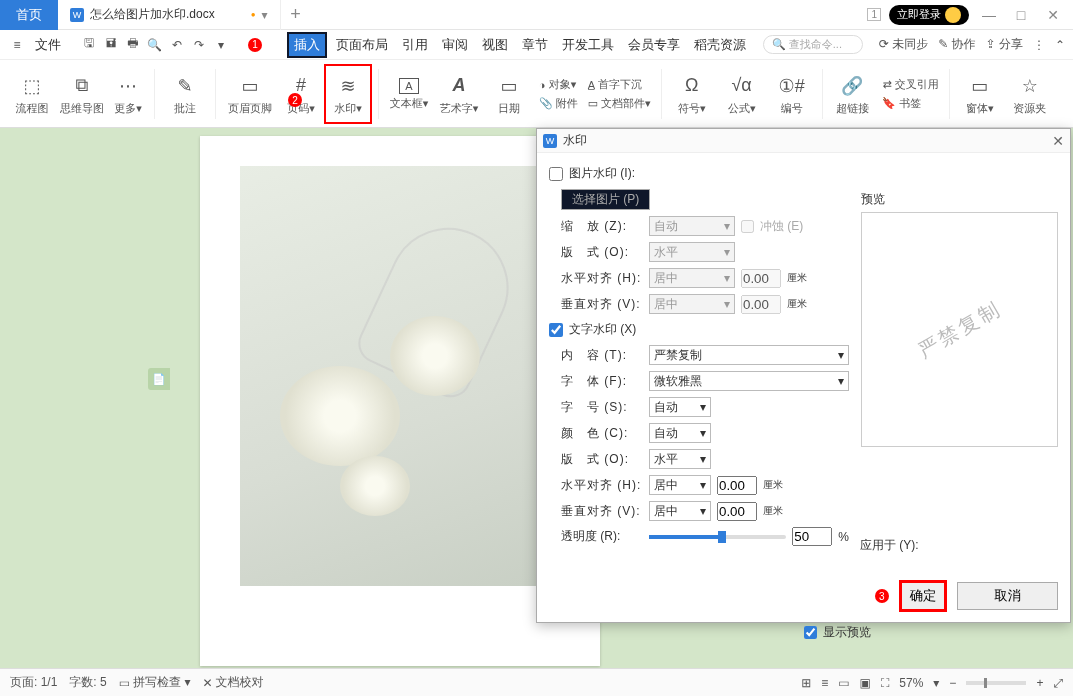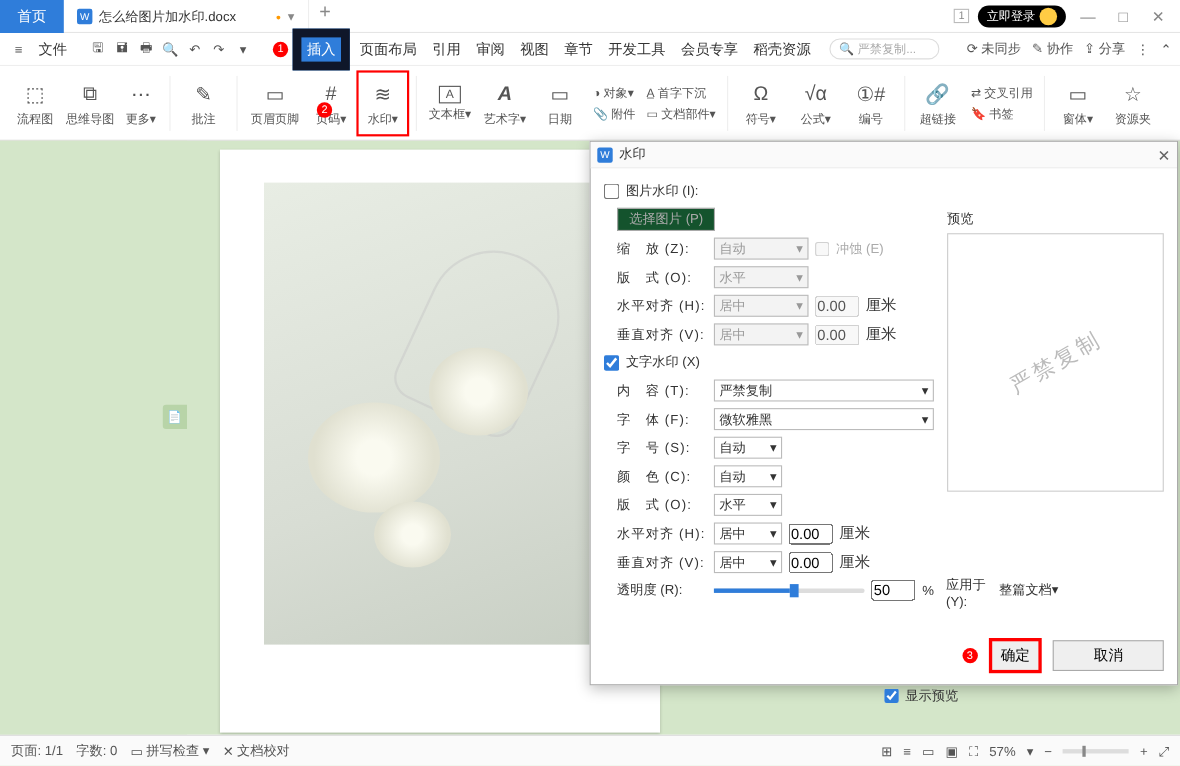--- a/index.html
+++ b/index.html
@@ -1,34 +1,34 @@
 <!DOCTYPE html>
 <html><head>
 <meta charset="utf-8">
 <style>
 * { box-sizing: border-box; margin: 0; padding: 0; font-family: "Microsoft YaHei", sans-serif; }
 body { width: 1073px; height: 696px; background: #fff; font-size: 12px; color: #333; overflow: hidden; position: relative; }
 
 
-.titlebar { height: 30px; background: #fff; display: flex; border-bottom: 1px solid #e5e5e5; }
+.titlebar { height: 30px; background: #fff; display: flex; align-items: center; border-bottom: 1px solid #e5e5e5; }
 .tab-home { background: #2f7dda; color: #fff; padding: 0 16px; height: 30px; display: flex; align-items: center; font-size: 13px; }
 .tab-doc { display: flex; align-items: center; gap: 6px; padding: 0 12px; height: 30px; border-right: 1px solid #eee; }
 .tab-icon { width: 14px; height: 14px; background: #2f7dda; border-radius: 2px; display:inline-flex; align-items:center; justify-content:center; color:#fff; font-size:9px; }
 .tab-plus { width: 30px; text-align: center; color: #888; font-size: 18px; }
 .titlebar-right { margin-left: auto; display: flex; align-items: center; gap: 8px; padding-right: 8px; }
 .login-btn { background: #000000; color: #fff; padding: 2px 8px; border-radius: 10px; display:flex; align-items:center; gap:4px; font-size:11px;}
 .login-avatar { width:16px; height:16px; border-radius:50%; background:#fc4; display:inline-block;}
 .win-btn { width: 24px; text-align: center; color: #888; font-size: 14px; }
 .badge-sq { border:1px solid #bbb; padding: 0 3px; font-size:10px; color:#888;}
 
 
 .menubar { height: 30px; display: flex; align-items: center; padding: 0 8px; gap: 4px; border-bottom: 1px solid #eee; }
 .menubar .ico { width: 18px; height: 18px; display: inline-flex; align-items:center; justify-content:center; color:#555;}
 .menubar .menu-item { padding: 2px 5px; color: #333; font-size: 13px; }
-.menubar .menu-item.selected { background: #2f7dda; color: #fff; border:8px solid #0f172a;}
+.menubar .menu-item.selected { background: #2f7dda; color: #fff; border:2px solid #0f172a;margin-left:21px;}
 .menubar .search-box { margin-left: 8px; border:1px solid #ddd; border-radius: 10px; padding: 1px 8px; color:#aaa; font-size:11px; width:100px;}
 .menubar .right-group { margin-left: auto; display:flex; gap:10px; align-items:center; color:#555;}
 .num-badge { width:14px; height:14px; border-radius:50%; background:red; color:#fff; font-size:10px; display:inline-flex; align-items:center; justify-content:center;}
 
 
 .ribbon { height: 68px; display: flex; align-items: flex-start; padding: 4px 8px; border-bottom: 1px solid #ddd; gap: 2px;}
 .rb-item { display: flex; flex-direction: column; align-items: center; justify-content: center; width: 48px; height: 60px; color: #555; cursor:pointer;}
 .rb-item .ri { width: 26px; height: 26px; display:flex; align-items:center; justify-content:center; font-size:18px; color:#555;}
 .rb-item .rl { font-size: 11px; margin-top: 2px; white-space:nowrap;}
 .rb-item.wm { border: 2px solid red; width:48px;}
@@ -55,24 +55,24 @@
 .dlg-body { padding: 8px 12px; display:flex; gap: 12px;}
 .dlg-left { flex: 1; }
 .dlg-right { width: 200px; padding-top: 30px;}
 .section-title { font-size: 12px; padding: 4px 0; font-weight:500;}
 .field-row { display:flex; align-items:center; gap: 6px; padding: 3px 0 3px 12px; font-size:12px;}
 .field-row .lbl { width: 82px; text-align:left; letter-spacing:1px;}
 .field-row select, .field-row .sel, .field-row input[type=text] { border:1px solid #bbb; height:20px; padding: 0 4px; font-size:12px; background:#fff;}
 .field-row .sel { display:inline-flex; align-items:center; justify-content:space-between;}
 .field-row .sel.disabled, .field-row select:disabled { background:#f3f3f3; color:#999;}
 .spin { width: 40px; }
-.unit { font-size:14px;}
+.unit { font-size:10px;}
 .chk-row { display:flex; align-items:center; gap:6px; padding: 4px 0;}
 .chk-row input { width:14px; height:14px;}
-.btn { border:1px solid #aaa; background:#14532d; padding: 1px 10px; font-size:12px; cursor:pointer;}
+.btn { border:1px solid #aaa; background:#0f172a; padding: 1px 10px; font-size:12px; cursor:pointer;}
 .btn:disabled { color:#aaa;}
 .preview-box { border:1px solid #ccc; height: 235px; display:flex; align-items:center; justify-content:center; color:#bbb; font-size:20px; position:relative; margin-top:4px;}
 .preview-box .wm-text { transform: rotate(-30deg); letter-spacing:3px;}
 .slider-row { display:flex; align-items:center; gap:6px; padding:3px 0 3px 12px;}
 .slider { flex:1; height:4px; background:#ddd; position:relative; border-radius:2px;}
 .slider .fill { position:absolute; left:0; top:0; bottom:0; width:50%; background:#2f7dda;}
 .slider .thumb { position:absolute; left:50%; top:-4px; width:8px; height:12px; background:#2f7dda;}
 .dlg-buttons { position:absolute; bottom:10px; right:12px; display:flex; gap:10px; align-items:center;}
 .dlg-buttons .ok { border:3px solid red; padding: 4px 8px;}
 .dlg-buttons .cancel { padding: 4px 36px; border:1px solid #aaa;}
@@ -126,21 +126,21 @@
 
   <span class="menu-item selected">插入</span>
   <span class="menu-item">页面布局</span>
   <span class="menu-item">引用</span>
   <span class="menu-item">审阅</span>
   <span class="menu-item">视图</span>
   <span class="menu-item">章节</span>
   <span class="menu-item">开发工具</span>
   <span class="menu-item">会员专享</span>
   <span class="menu-item">稻壳资源</span>
-  <span class="search-box">🔍 <span>严禁复制...</span></span>
+  <span class="search-box">🔍 <span>查找命令...</span></span>
   <div class="right-group">
     <span>⟳ <span>未同步</span></span>
     <span>✎ <span>协作</span></span>
     <span>⇪ <span>分享</span></span>
     <span>⋮</span>
     <span>⌃</span>
   </div>
 </div>
 
 <div class="ribbon">
@@ -383,38 +383,37 @@
     <div class="dlg-right">
       <div>预览</div>
       <div class="preview-box">
         <span class="wm-text">严禁复制</span>
       </div>
     </div>
   </div>
 
   <div class="apply-row">
     <span>应用于 (Y):</span>
-    <span class="sel" style="width:195px;height:22px;"><span>整篇文档</span><span>▾</span></span>
   </div>
 
   <div class="dlg-buttons">
     <span class="num-badge">3</span>
     <button class="ok">确定</button>
     <button class="cancel">取消</button>
   </div>
 </div>
 
 <div class="below-dlg">
   <input type="checkbox" checked="" style="accent-color: rgb(47, 125, 218);">
   <span>显示预览</span>
 </div>
 
 <div class="statusbar">
   <span class="sb-item">页面: 1/1</span>
-  <span class="sb-item">字数: 0</span>
+  <span class="sb-item">字数: 5</span>
   <span class="sb-item">▭ <span>拼写检查 ▾</span></span>
   <span class="sb-item">✕ <span>文档校对</span></span>
   <div class="right">
     <span>⊞</span>
     <span>≡</span>
     <span>▭</span>
     <span>▣</span>
     <span>⛶</span>
     <span>57%</span>
     <span>▾</span>

